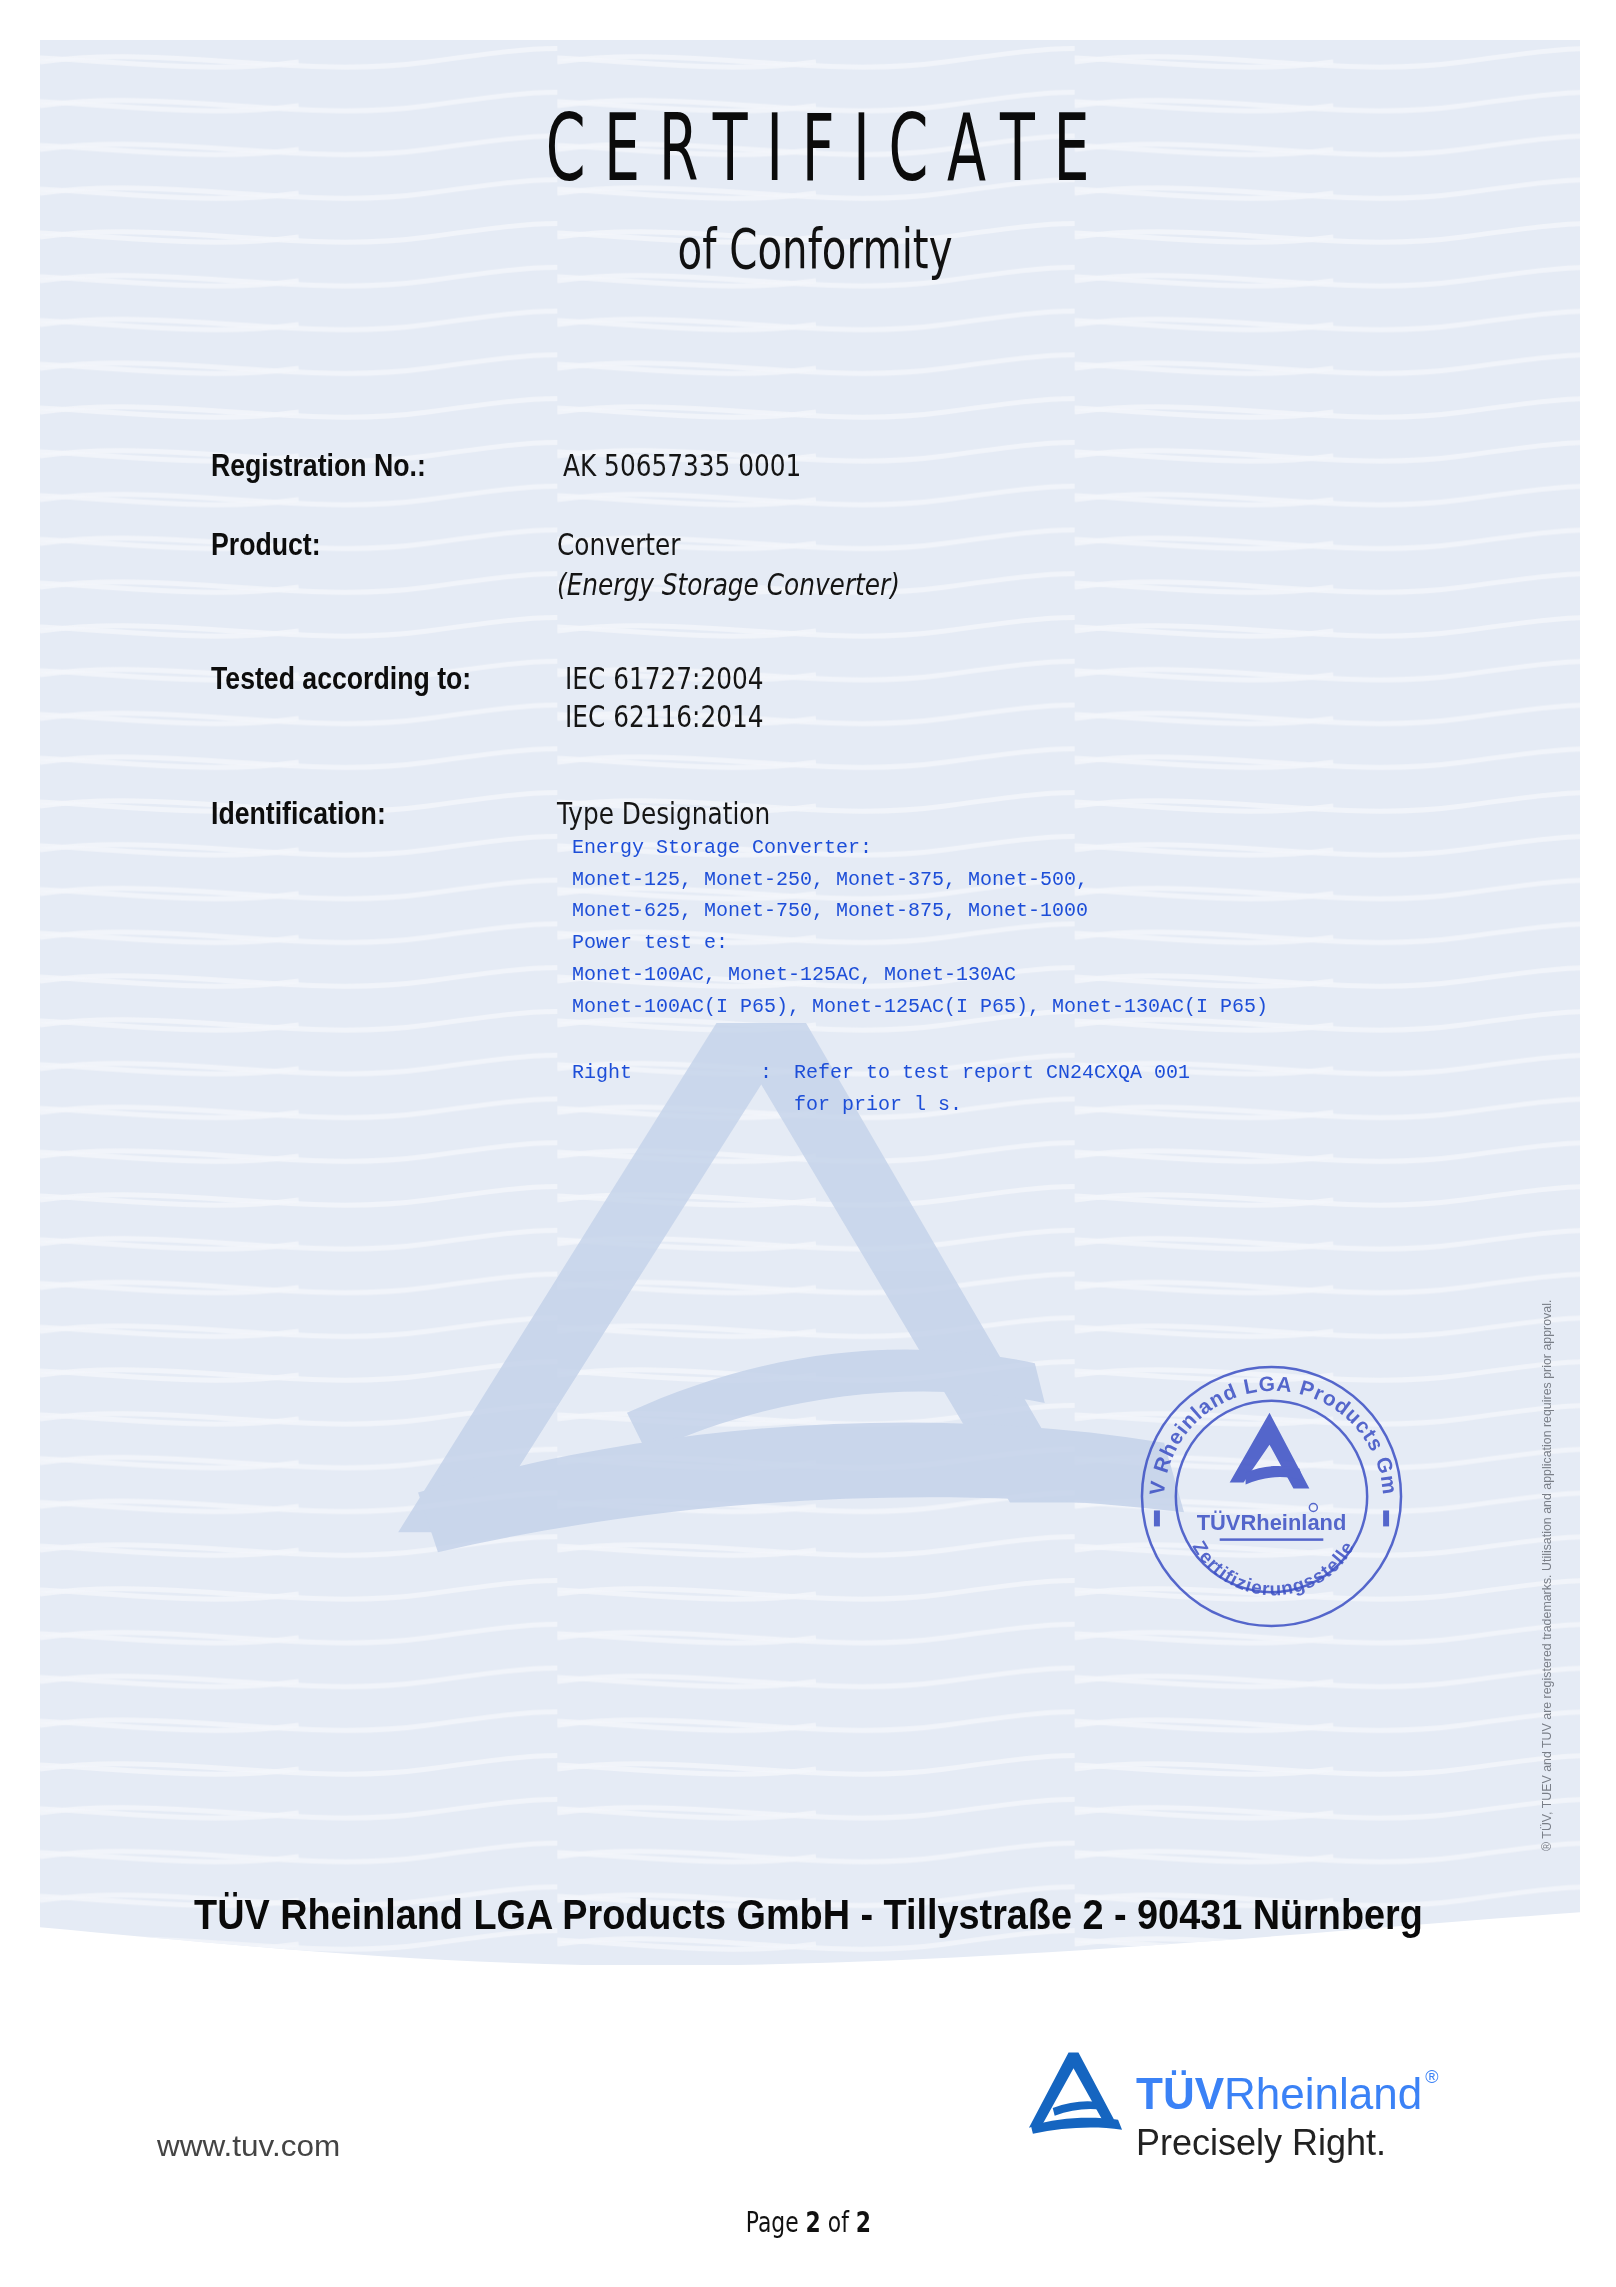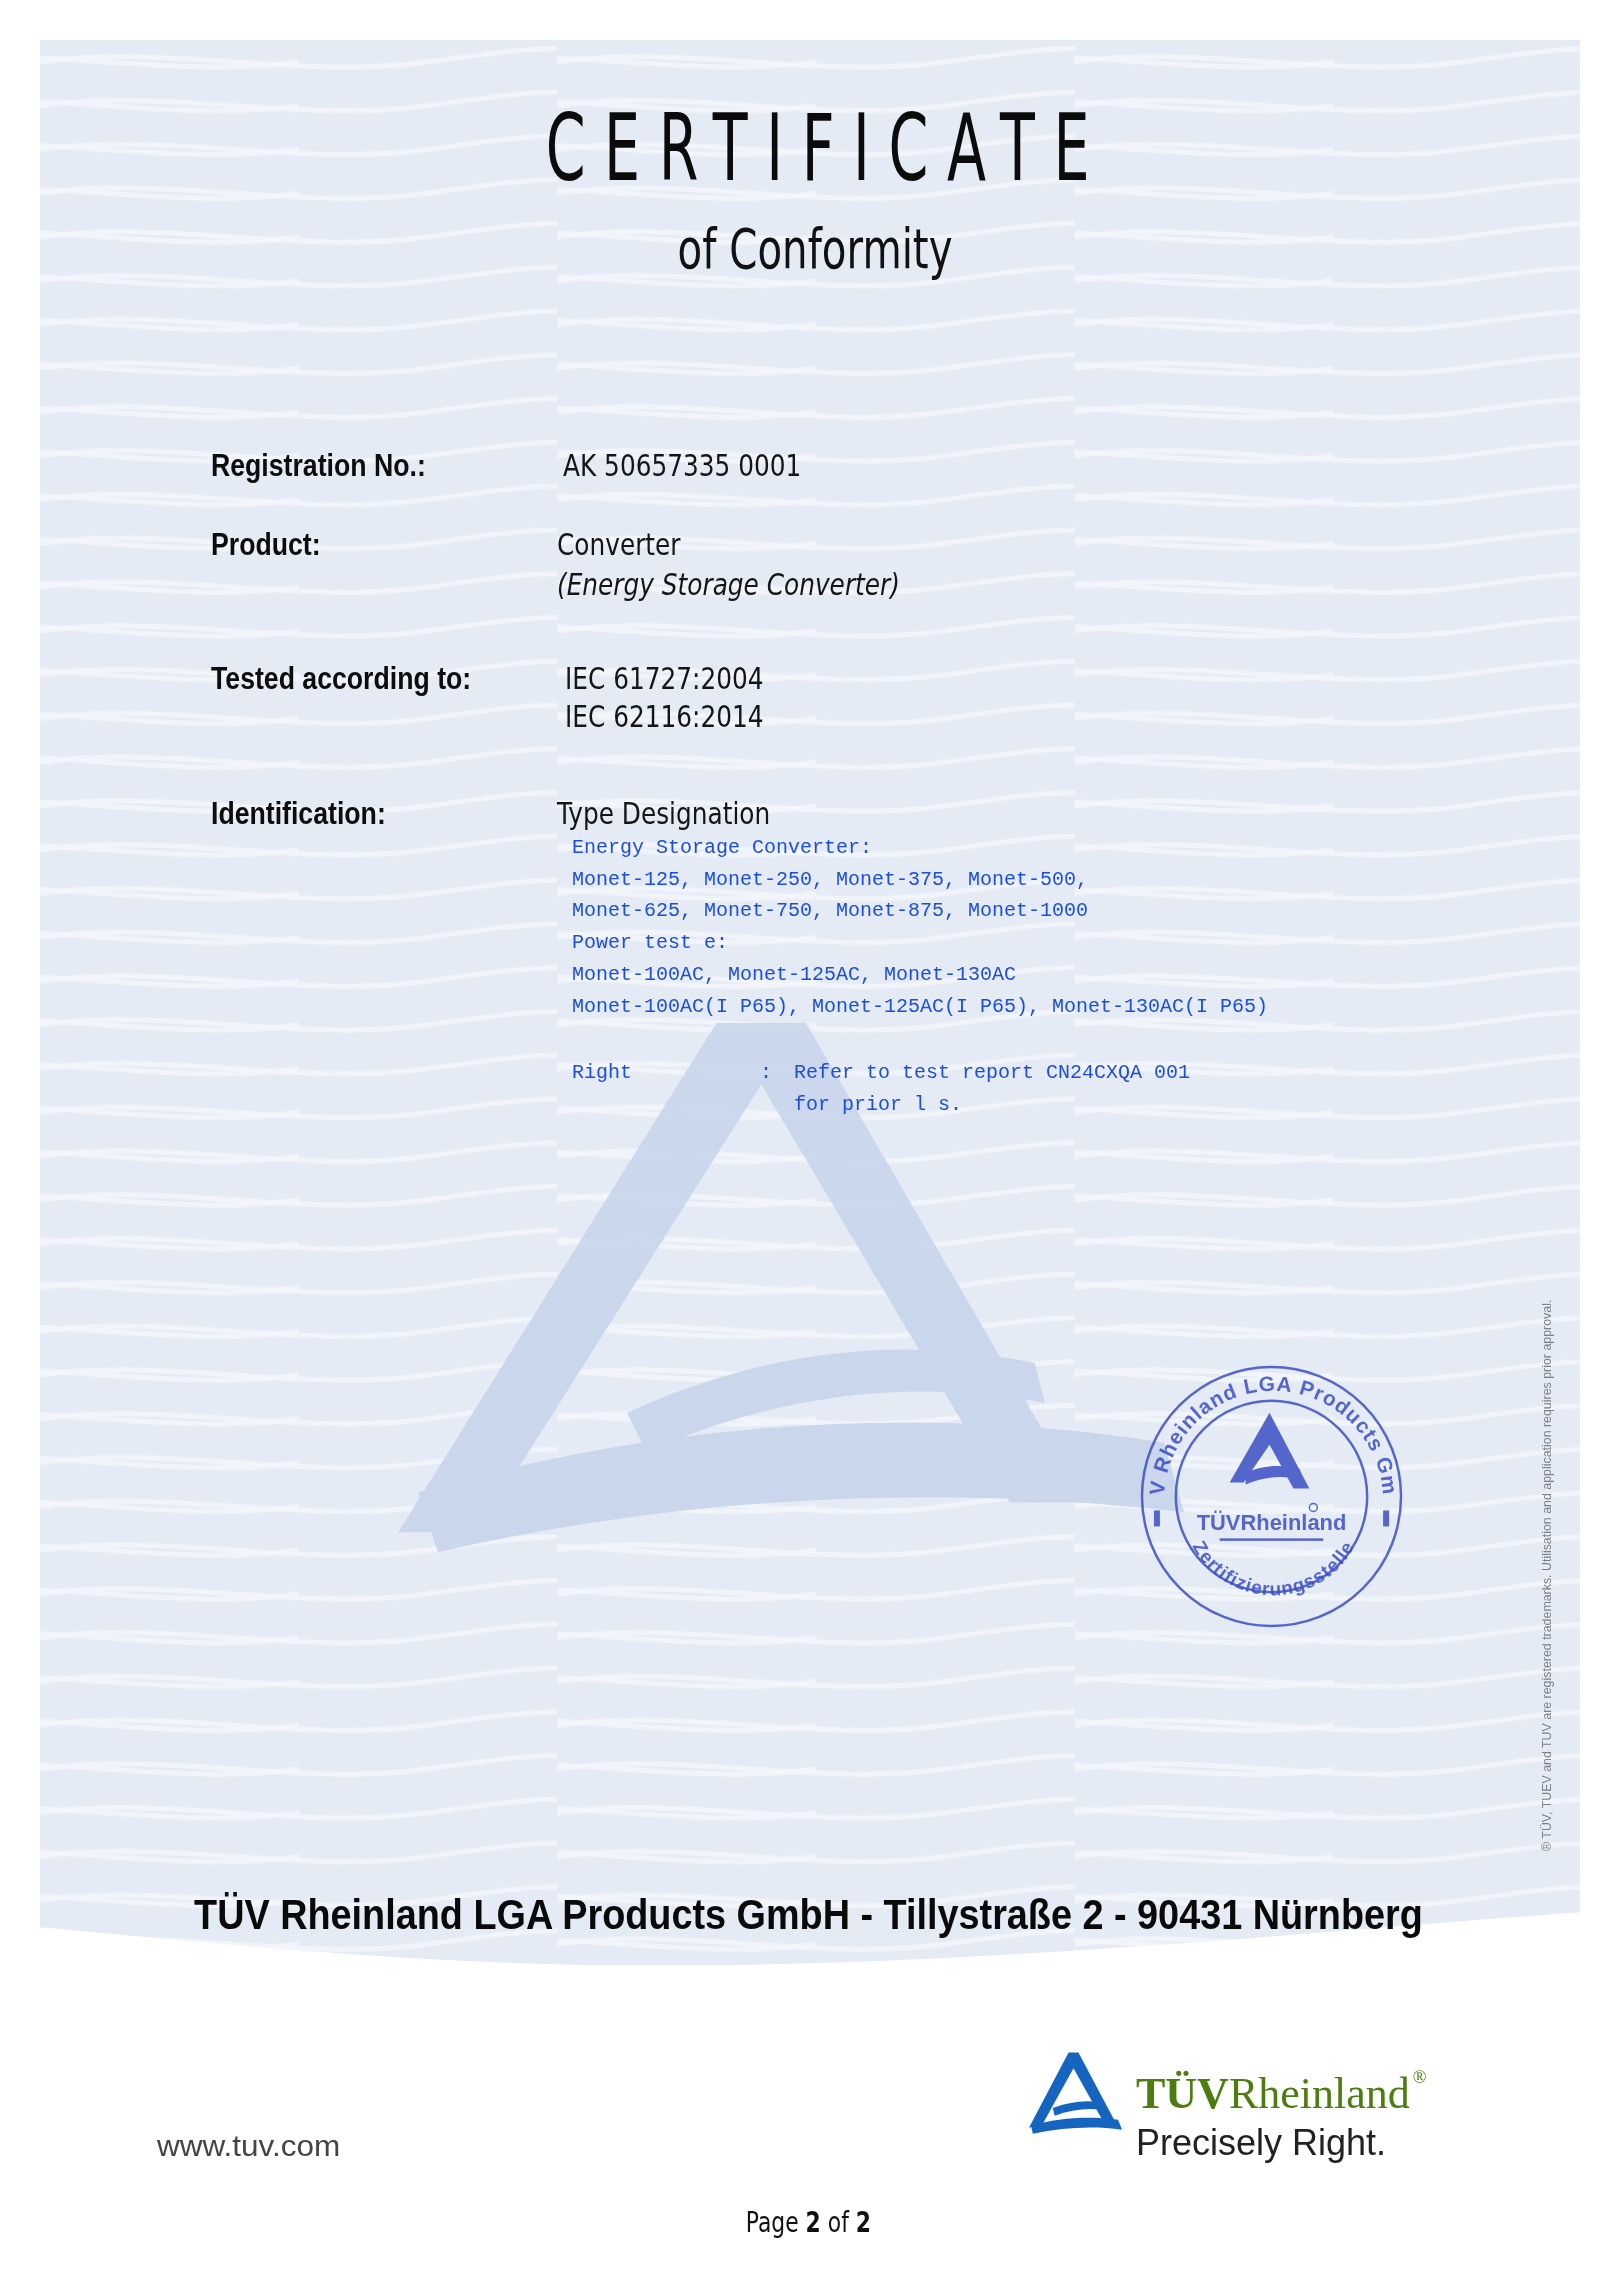--- a/index.html
+++ b/index.html
@@ -50,22 +50,22 @@
   }
   .side-text {
     left: 1540px; top: 1851px; transform-origin: 0 0; transform: rotate(-90deg);
     font-family: "Liberation Sans", sans-serif; font-size: 12.4px; color: #7a7f88;
   }
   .www {
     left: 157px; top: 2129px; font-family: "Liberation Sans", sans-serif;
     font-size: 30px; color: #444; transform: scaleX(1.05); transform-origin: 0 0;
   }
   .brand-name {
-    left: 1136px; top: 2072px; font-family: Liberation Serif, serif;
-    font-size: 44px; line-height: 1; color: #4d7c0f;
+    left: 1136px; top: 2072px; font-family: Liberation Sans, sans-serif;
+    font-size: 44px; line-height: 1; color: #3b82f6;
   }
   .brand-name b { font-weight: bold; }
   .brand-reg { font-size: 18px; vertical-align: top; position: relative; top: -4px; margin-left: 3px; }
   .brand-tag {
     left: 1136px; top: 2125px; font-family: "Liberation Sans", sans-serif;
     font-size: 36px; line-height: 1; color: #222;
   }
   .page-num {
     left: 0; width: 1617px; top: 2209px; text-align: center;
     font-family: "DejaVu Sans", sans-serif; font-size: 28px; line-height: 1;

